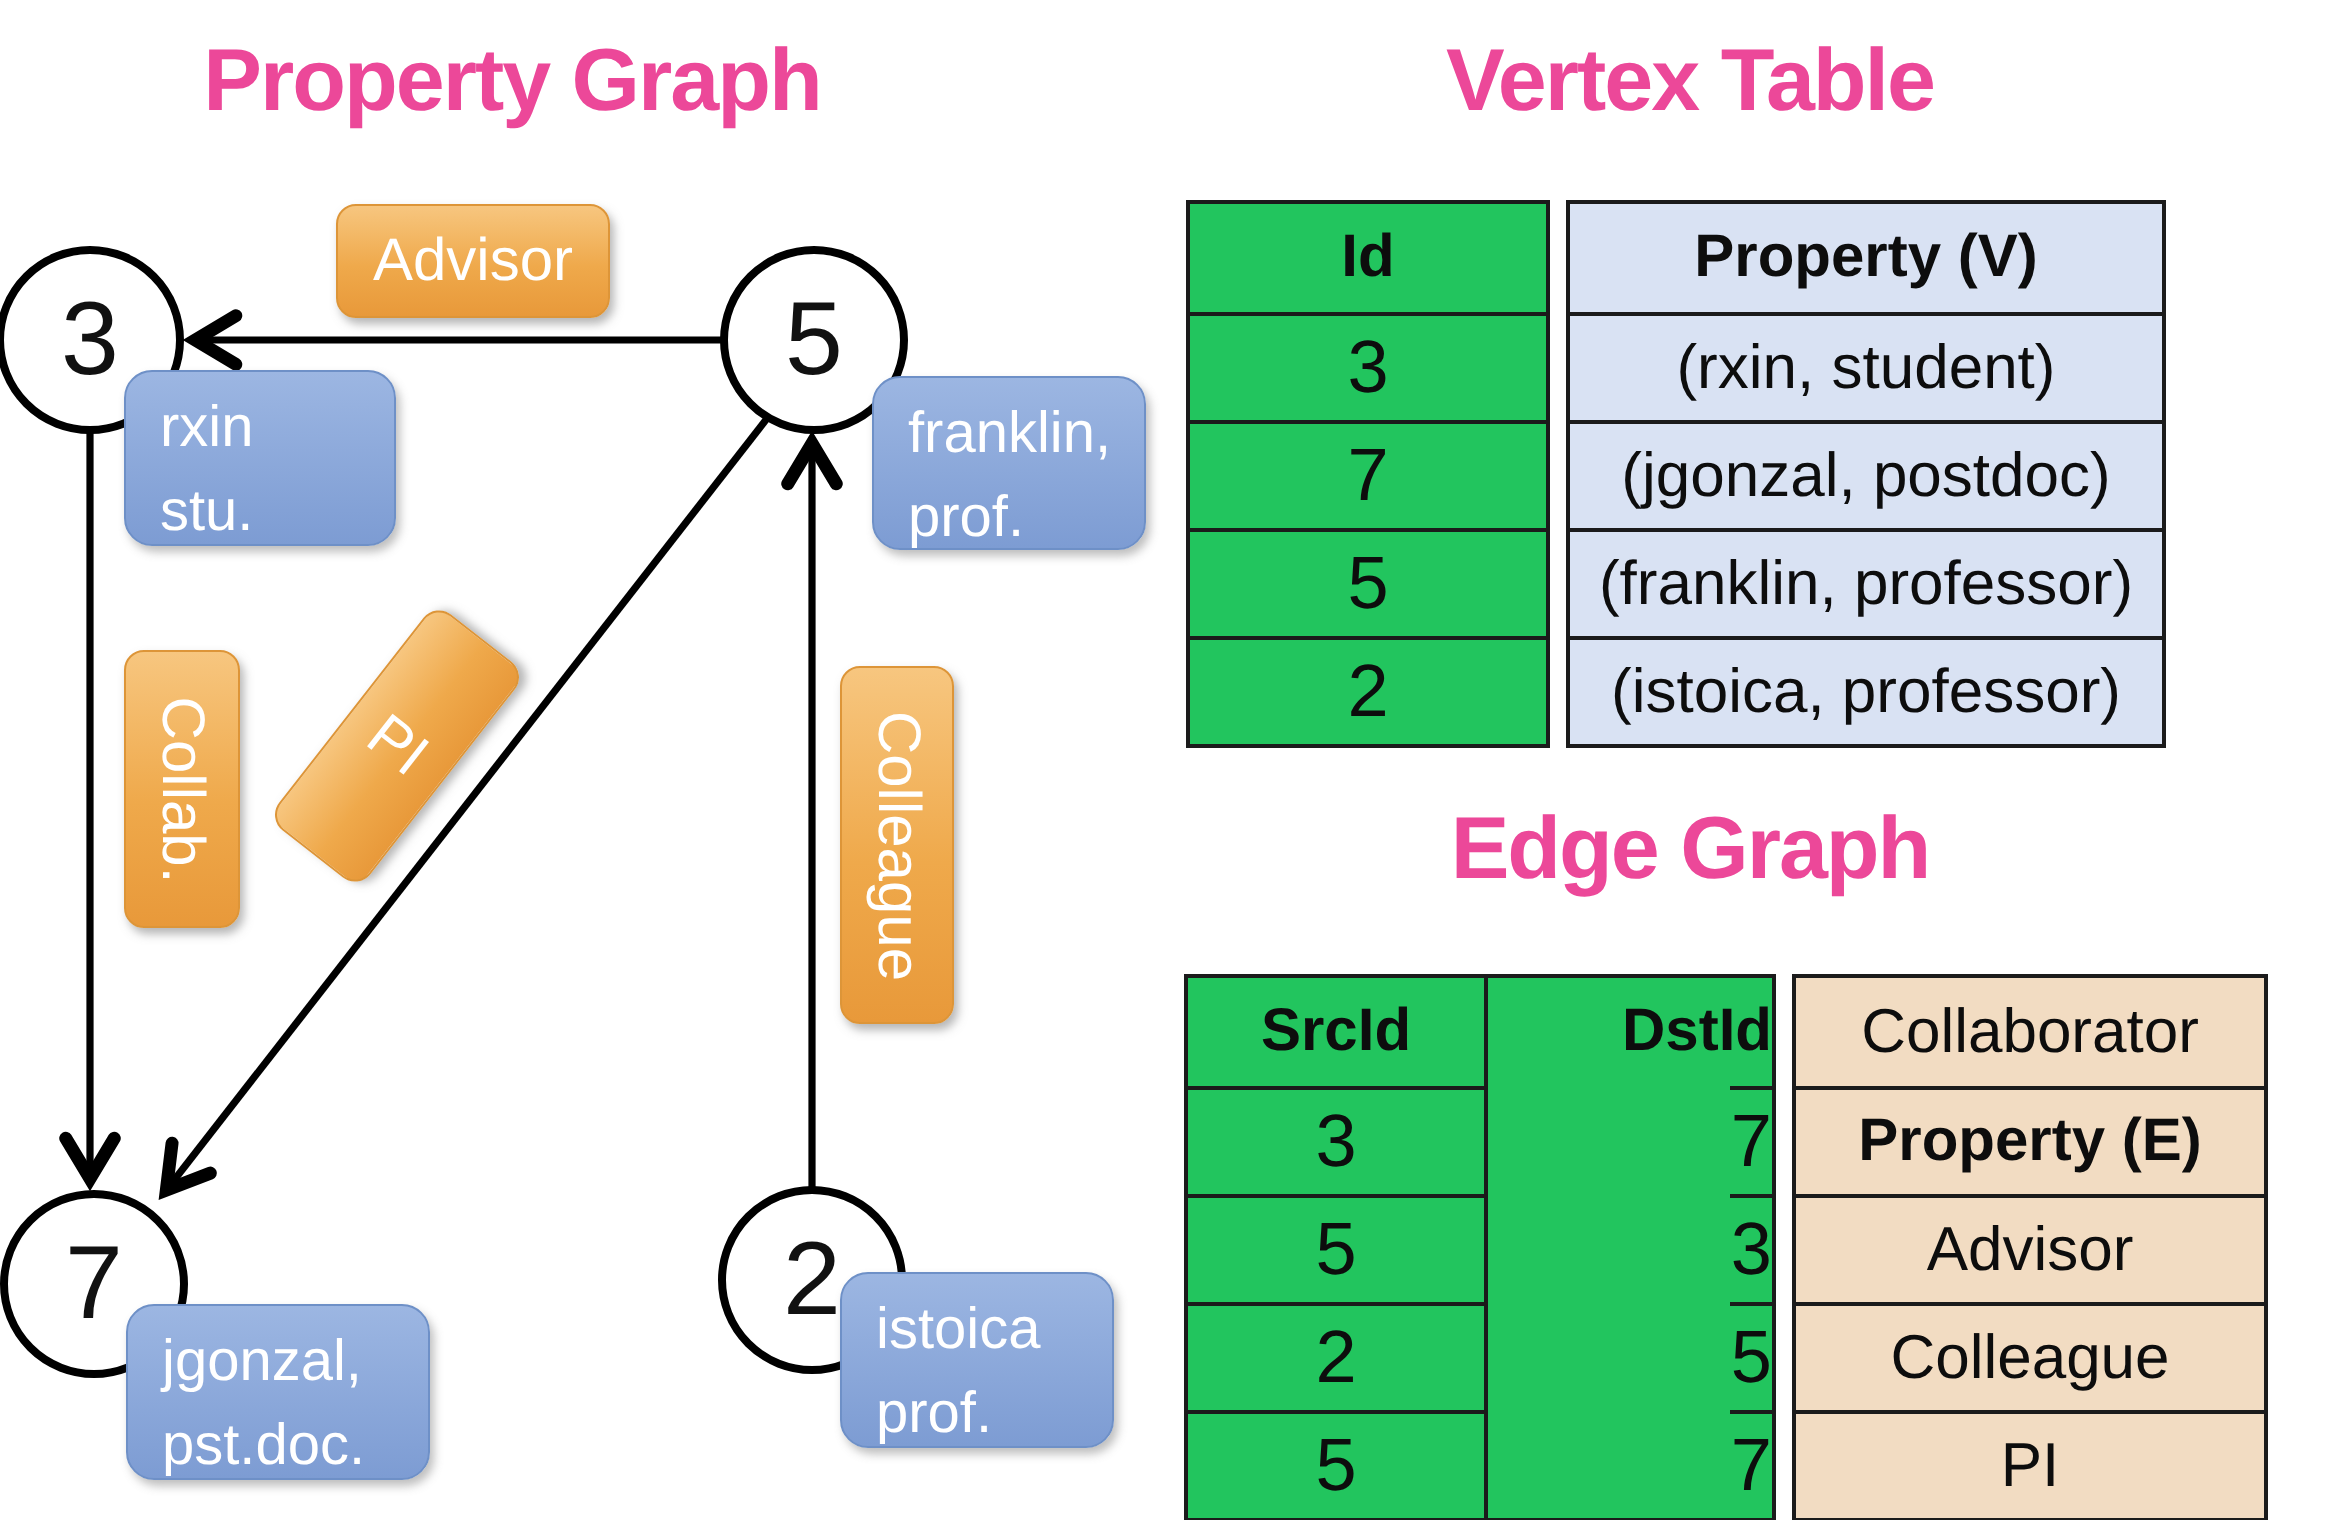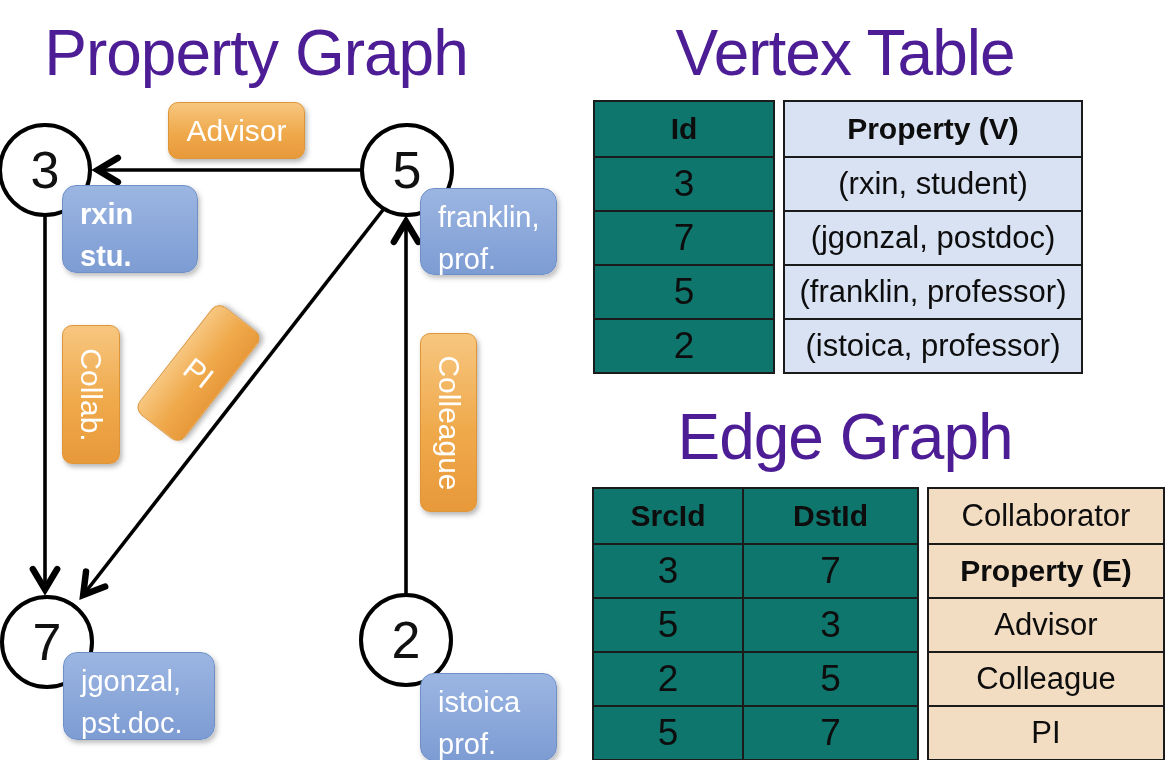--- a/index.html
+++ b/index.html
@@ -1,22 +1,22 @@
 <!DOCTYPE html>
 <html><head>
 <meta charset="utf-8">
 <style>
   html,body{margin:0;padding:0;background:#fff;}
   .stage{
     position:relative;width:1170px;height:760px;background:#ffffff;
     overflow:hidden;font-family:"Liberation Sans", sans-serif;color:#111;
   }
   .title{
-    position:absolute;text-align:center;font-size:64px;letter-spacing:-1px;
-    color:#4c1d95;font-weight:400;white-space:nowrap;
+    position:absolute;text-align:center;font-size:44px;letter-spacing:-1px;
+    color:#ec4899;font-weight:700;white-space:nowrap;
   }
   #t-graph{left:0;width:512px;top:16px;}
   #t-vertex{left:585px;width:520px;top:16px;}
   #t-edge{left:585px;width:520px;top:400px;}
 
   
   svg.lines{position:absolute;left:0;top:0;z-index:1;}
   .node{
     position:absolute;width:86px;height:86px;border-radius:50%;
     background:#fff;border:4px solid #000;z-index:2;
@@ -34,21 +34,21 @@
   .vprop{
     position:absolute;z-index:3;border-radius:14px;box-sizing:border-box;
     background:linear-gradient(180deg,#9cb6e2 0%,#7d9cd3 100%);
     border:1.5px solid #6e90c7;box-shadow:2px 3px 5px rgba(110,110,110,.45);
     color:#fff;font-size:29px;line-height:1.45;padding:7px 0 0 17px;
   }
 
   
   .tblgroup{position:absolute;display:flex;gap:8px;}
   .subtable{
-    border:2.5px solid #1b1b1b;background:#0f766e;display:flex;flex-direction:column;
+    border:2.5px solid #1b1b1b;background:#22c55e;display:flex;flex-direction:column;
     box-sizing:border-box;
   }
   .subtable.blue{background:#d9e2f3;}
   .subtable.peach{background:#f2dcc2;}
   .cell{
     height:54px;display:flex;align-items:center;justify-content:center;
     border-top:2.5px solid #1b1b1b;box-sizing:border-box;
     font-size:31px;color:#0d0d0d;white-space:nowrap;
   }
   .cell:first-child{border-top:none;}
@@ -95,33 +95,33 @@
   <div class="elabel" style="left:62px;top:325px;width:56px;height:137px;">
     <span class="vtext">Collab.</span>
   </div>
   <div class="elabel" style="left:130px;top:344px;width:135px;height:56px;transform:rotate(-52deg);">
     <span class="vtext">PI</span>
   </div>
   <div class="elabel" style="left:420px;top:333px;width:55px;height:177px;">
     <span class="vtext">Colleague</span>
   </div>
 
-  <div class="vprop" style="left:62px;top:185px;width:136px;height:88px;font-weight:bold;">
+  <div class="vprop" style="left:62px;top:185px;width:136px;height:88px;">
     <div>rxin</div>
     <div>stu.</div>
   </div>
-  <div class="vprop" style="left:420px;top:188px;width:137px;height:87px;">
+  <div class="vprop" style="left:436px;top:188px;width:137px;height:87px;">
     <div>franklin,</div>
     <div>prof.</div>
   </div>
   <div class="vprop" style="left:63px;top:652px;width:152px;height:88px;">
     <div>jgonzal,</div>
     <div>pst.doc.</div>
   </div>
-  <div class="vprop" style="left:420px;top:673px;width:137px;height:88px;">
+  <div class="vprop" style="left:420px;top:636px;width:137px;height:88px;">
     <div>istoica</div>
     <div>prof.</div>
   </div>
 
   <div class="tblgroup" style="left:593px;top:100px;">
     <div class="subtable" style="width:182px;">
       <div class="cell hdr">Id</div>
       <div class="cell num">3</div>
       <div class="cell num">7</div>
       <div class="cell num">5</div>
@@ -138,21 +138,21 @@
 
   <div class="tblgroup" style="left:592px;top:487px;">
     <div style="display:flex;gap:0;border-radius:12px;">
       <div class="subtable" style="width:150px;border-right:none;">
         <div class="cell hdr">SrcId</div>
         <div class="cell num">3</div>
         <div class="cell num">5</div>
         <div class="cell num">2</div>
         <div class="cell num">5</div>
       </div>
-      <div class="subtable" style="width:177px;">
+      <div class="subtable" style="width:146px;align-items:flex-end;">
         <div class="cell hdr">DstId</div>
         <div class="cell num">7</div>
         <div class="cell num">3</div>
         <div class="cell num">5</div>
         <div class="cell num">7</div>
       </div>
     </div>
     <div class="subtable peach" style="width:238px;">
       <div class="cell">Collaborator</div>
       <div class="cell hdr">Property (E)</div>

